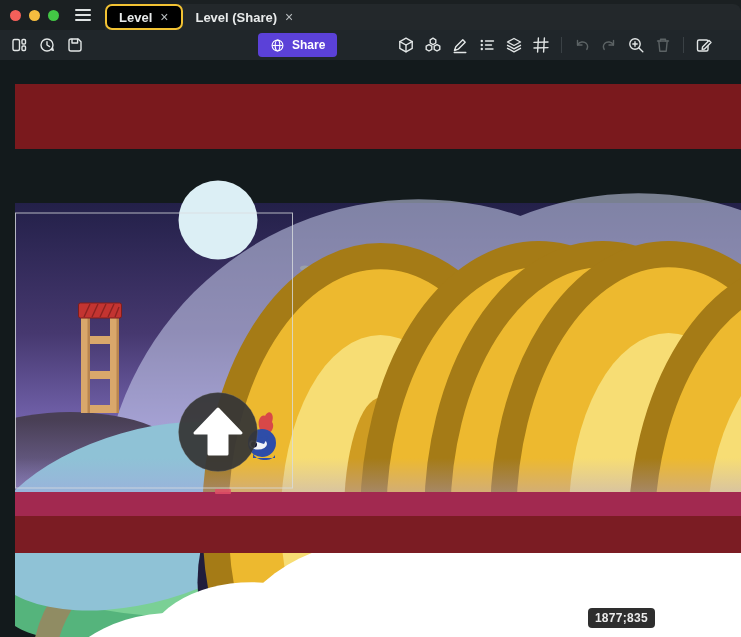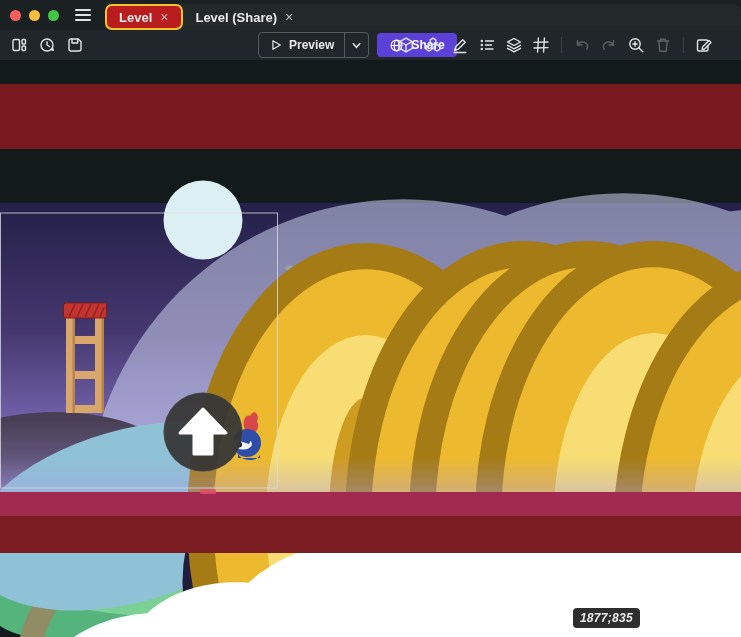--- a/index.html
+++ b/index.html
@@ -6,35 +6,35 @@
   body{width:741px;height:637px;overflow:hidden;font-family:"Liberation Sans",sans-serif;position:relative;}
   .titlebar{position:absolute;left:0;top:0;width:741px;height:30px;background:#1b2022;display:flex;align-items:center;}
   .traffic{display:flex;gap:8px;padding-left:10px;}
   .traffic span{width:11px;height:11px;border-radius:50%;display:block;}
   .tl-red{background:#f4605a;} .tl-yellow{background:#f6bd3f;} .tl-green{background:#43c645;}
   .hamburger{margin-left:16px;display:flex;flex-direction:column;gap:3px;cursor:pointer;}
   .hamburger i{display:block;width:16px;height:2px;background:#dfe3e3;border-radius:1px;}
   .tabstrip{margin-left:14px;flex:1;height:26px;display:flex;align-items:center;background:#23282b;border-radius:8px 8px 0 0;align-self:flex-end;}
   .tab{height:24px;display:flex;align-items:center;gap:7px;padding:0 12px;color:#e9ebeb;font-size:13px;font-weight:600;cursor:pointer;white-space:nowrap;}
   .tab .close{color:#b9bec0;font-size:14px;font-weight:400;line-height:1;padding:0 1px;cursor:pointer;}
-  .tab.active{background:#b91c1c;border:2px solid #f2c233;border-radius:7px;height:26px;box-sizing:border-box;}
+  .tab.active{background:#000000;border:2px solid #f2c233;border-radius:7px;height:26px;box-sizing:border-box;}
   .toolbar{position:absolute;left:0;top:30px;width:741px;height:30px;background:#20262a;}
   .tb-group{position:absolute;top:0;height:30px;display:flex;align-items:center;gap:6px;}
   .tb-left{left:8px;}
   .tb-center{left:258px;gap:8px;}
   .tb-right{right:26px;gap:5px;}
   .iconbtn{width:22px;height:22px;display:flex;align-items:center;justify-content:center;border-radius:4px;cursor:pointer;}
   .iconbtn svg{stroke:#e2e6e6;fill:none;stroke-width:1.4;stroke-linecap:round;stroke-linejoin:round;}
   .iconbtn.disabled svg{stroke:#5c6365;}
   .sep{width:1px;height:16px;background:#3a4145;margin:0 4px;}
   .preview-btn{display:flex;align-items:center;height:24px;border:1px solid #565d60;border-radius:4px;color:#e9ebeb;font-size:12px;font-weight:700;cursor:pointer;}
   .preview-main{display:flex;align-items:center;gap:6px;padding:0 10px;}
   .preview-caret{border-left:1px solid #565d60;height:100%;display:flex;align-items:center;padding:0 6px;}
   .share-btn{display:flex;align-items:center;gap:7px;height:24px;padding:0 12px;background:#5b41d8;border-radius:4px;color:#fff;font-size:12px;font-weight:700;cursor:pointer;}
-  .canvas{position:absolute;left:0;top:60px;width:653px;height:577px;font-style:italic;}
+  .canvas{position:absolute;left:15px;top:60px;width:653px;height:577px;}
   .coord-badge{position:absolute;right:13px;bottom:9px;background:rgba(0,0,0,0.82);color:#ececec;font-size:12px;font-weight:700;padding:3px 7px;border-radius:4px;letter-spacing:.3px;}
 </style>
 </head>
 <body>
 
 <div class="titlebar">
   <div class="traffic">
     <span class="tl-red"></span>
     <span class="tl-yellow"></span>
     <span class="tl-green"></span>
@@ -73,33 +73,20 @@
         </svg>
     </div>
     <div class="iconbtn">
       <svg width="18" height="18" viewBox="0 0 18 18">
           <path d="M3,5 a2,2 0 0 1 2,-2 H12.2 L15,5.8 V13 a2,2 0 0 1 -2,2 H5 a2,2 0 0 1 -2,-2 Z"></path>
           <path d="M6,3.2 V7 H11.6 V3.2"></path>
         </svg>
     </div>
   </div>
   <div class="tb-group tb-center">
-    <div class="preview-btn">
-      <div class="preview-main">
-        <svg width="14" height="14" viewBox="0 0 18 18" style="stroke:#e9ebeb;fill:none;stroke-width:1.5;stroke-linejoin:round;">
-            <path d="M5,3.5 L14.5,9 L5,14.5 Z"></path>
-          </svg>
-        <span>Preview</span>
-      </div>
-      <div class="preview-caret">
-        <svg width="11" height="11" viewBox="0 0 12 12" style="stroke:#e9ebeb;fill:none;stroke-width:1.6;stroke-linecap:round;">
-            <path d="M2.5,4 L6,8 L9.5,4"></path>
-          </svg>
-      </div>
-    </div>
     <div class="share-btn">
       <svg width="15" height="15" viewBox="0 0 18 18" style="stroke:#fff;fill:none;stroke-width:1.3;">
           <circle cx="9" cy="9" r="6.5"></circle>
           <ellipse cx="9" cy="9" rx="2.8" ry="6.5"></ellipse>
           <path d="M2.8,9 H15.2"></path>
         </svg>
       <span>Share</span>
     </div>
   </div>
   <div class="tb-group tb-right">

